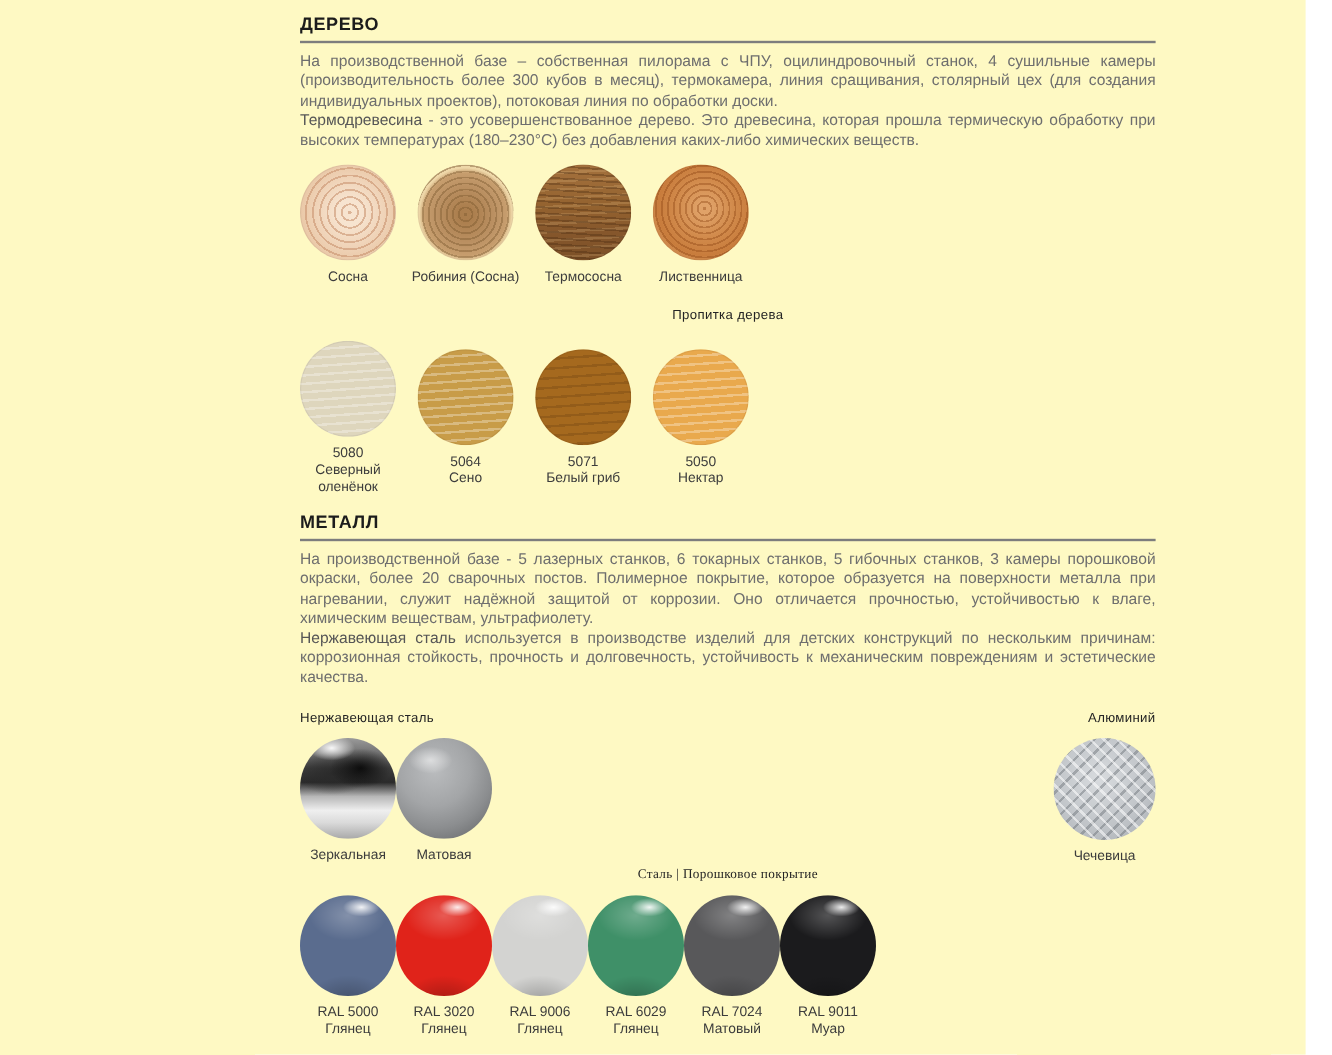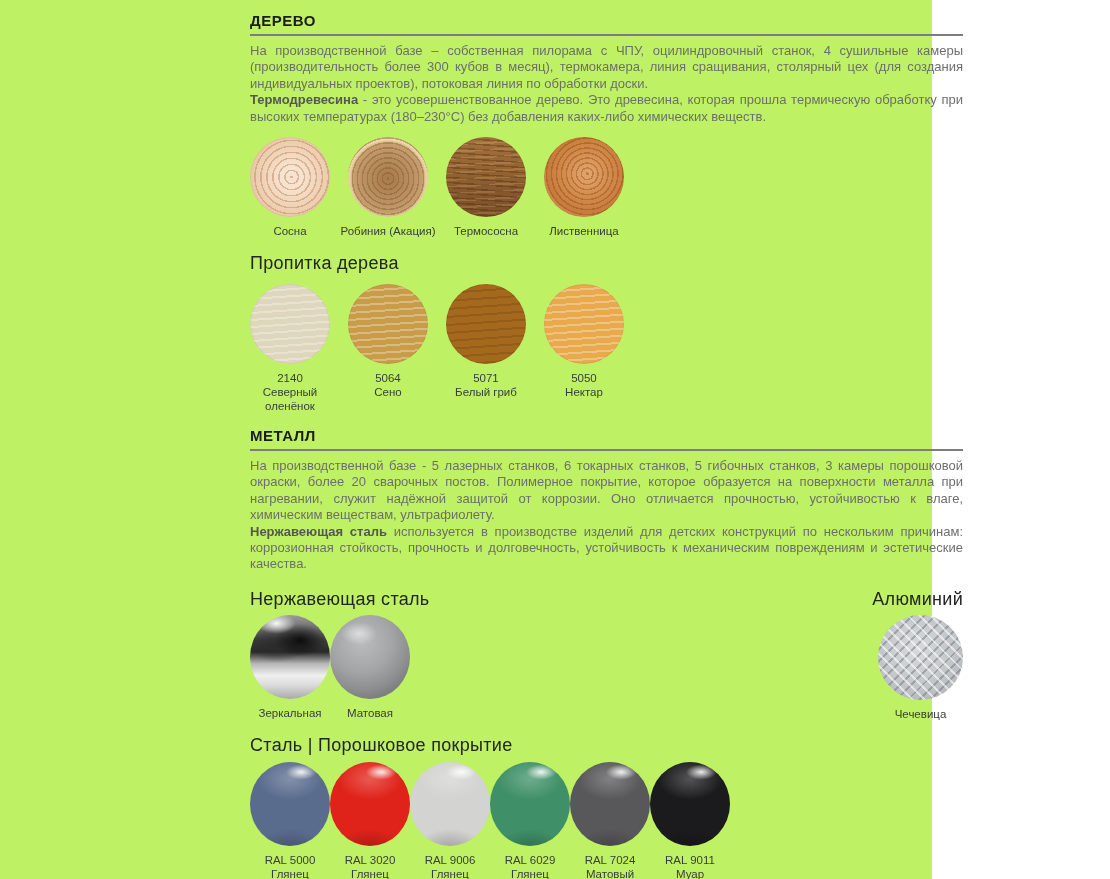--- a/index.html
+++ b/index.html
@@ -1,31 +1,31 @@
 <!DOCTYPE html>
 <html><head>
 <meta charset="utf-8">
 <style>
   html,body{margin:0;padding:0;background:#ffffff;}
   body{
     width:1110px;height:879px;overflow:hidden;
     font-family:"Liberation Sans","DejaVu Sans",sans-serif;
     -webkit-font-smoothing:antialiased;
   }
-  .page{position:relative;width:932px;height:879px;background:#bef264;}
+  .page{position:relative;width:1088px;height:879px;background:#fef9c3;}
   .content{position:absolute;left:250px;top:12px;width:713px;}
 
   .section-title{font-size:15px;font-weight:bold;color:#1c1c1c;letter-spacing:.5px;line-height:17px;}
   .rule{height:2px;background:#7d7d7d;margin-top:5px;}
   .body-text{margin-top:7px;font-size:13px;line-height:16.4px;color:#6e6e6e;text-align:justify;}
-  .body-text .lead{font-weight:bold;color:#565656;margin-top:46px;}
-  .subhead{font-size:18px;color:#242424;letter-spacing:.3px;line-height:17px;}
-  .mt17{margin-top:17px;} .mt14{margin-top:14px;} .mt18{margin-top:18px;} .mt16{margin-top:16px;}
-
-  .swatch-row{display:flex;gap:18px;margin-top:12px;align-items:flex-start;}
+  .body-text .lead{font-weight:normal;color:#565656;margin-top:46px;}
+  .subhead{font-size:11px;color:#242424;letter-spacing:.3px;line-height:17px;text-align:center;}
+  .mt17{margin-top:17px;} .mt14{margin-top:14px;} .mt18{margin-top:18px;} .mt16{font-family:Liberation Serif, serif;}
+
+  .swatch-row{display:flex;gap:18px;margin-top:12px;align-items:center;}
   .swatch-item{flex:0 0 auto;width:80px;display:flex;flex-direction:column;align-items:center;}
   .swatch-label{margin-top:7px;font-size:11.5px;line-height:14px;color:#3c3c3c;text-align:center;white-space:nowrap;}
   .swatch-label.wrap{white-space:normal;}
   .right-item{margin-left:auto;}
 
   .sw{width:80px;height:80px;border-radius:50%;box-shadow:inset 0 0 0 1px rgba(0,0,0,.05);}
 
   
   .c-sosna{background-image:
     repeating-radial-gradient(circle at 52% 50%, rgba(198,142,106,.55) 0 1.5px, rgba(0,0,0,0) 1.5px 6px),
@@ -89,39 +89,39 @@
       <span class="lead">Термодревесина</span><span> - это усовершенствованное дерево. Это древесина, которая прошла термическую обработку при высоких температурах (180–230°С) без добавления каких-либо химических веществ.</span>
     </div>
 
     <div class="swatch-row">
       <div class="swatch-item">
         <div class="sw c-sosna"></div>
         <div class="swatch-label">Сосна</div>
       </div>
       <div class="swatch-item">
         <div class="sw c-robinia"></div>
-        <div class="swatch-label">Робиния (Акация)</div>
+        <div class="swatch-label">Робиния (Сосна)</div>
       </div>
       <div class="swatch-item">
         <div class="sw c-thermo"></div>
         <div class="swatch-label">Термососна</div>
       </div>
       <div class="swatch-item">
         <div class="sw c-listvennica"></div>
         <div class="swatch-label">Лиственница</div>
       </div>
     </div>
 
     <div class="subhead mt17">Пропитка дерева</div>
 
     <div class="swatch-row">
       <div class="swatch-item">
         <div class="sw imp" style="background-color: rgb(222, 214, 189);"></div>
         <div class="swatch-label wrap">
-          <div>2140</div>
+          <div>5080</div>
           <div>Северный оленёнок</div>
         </div>
       </div>
       <div class="swatch-item">
         <div class="sw imp" style="background-color: rgb(200, 156, 72);"></div>
         <div class="swatch-label wrap">
           <div>5064</div>
           <div>Сено</div>
         </div>
       </div>

